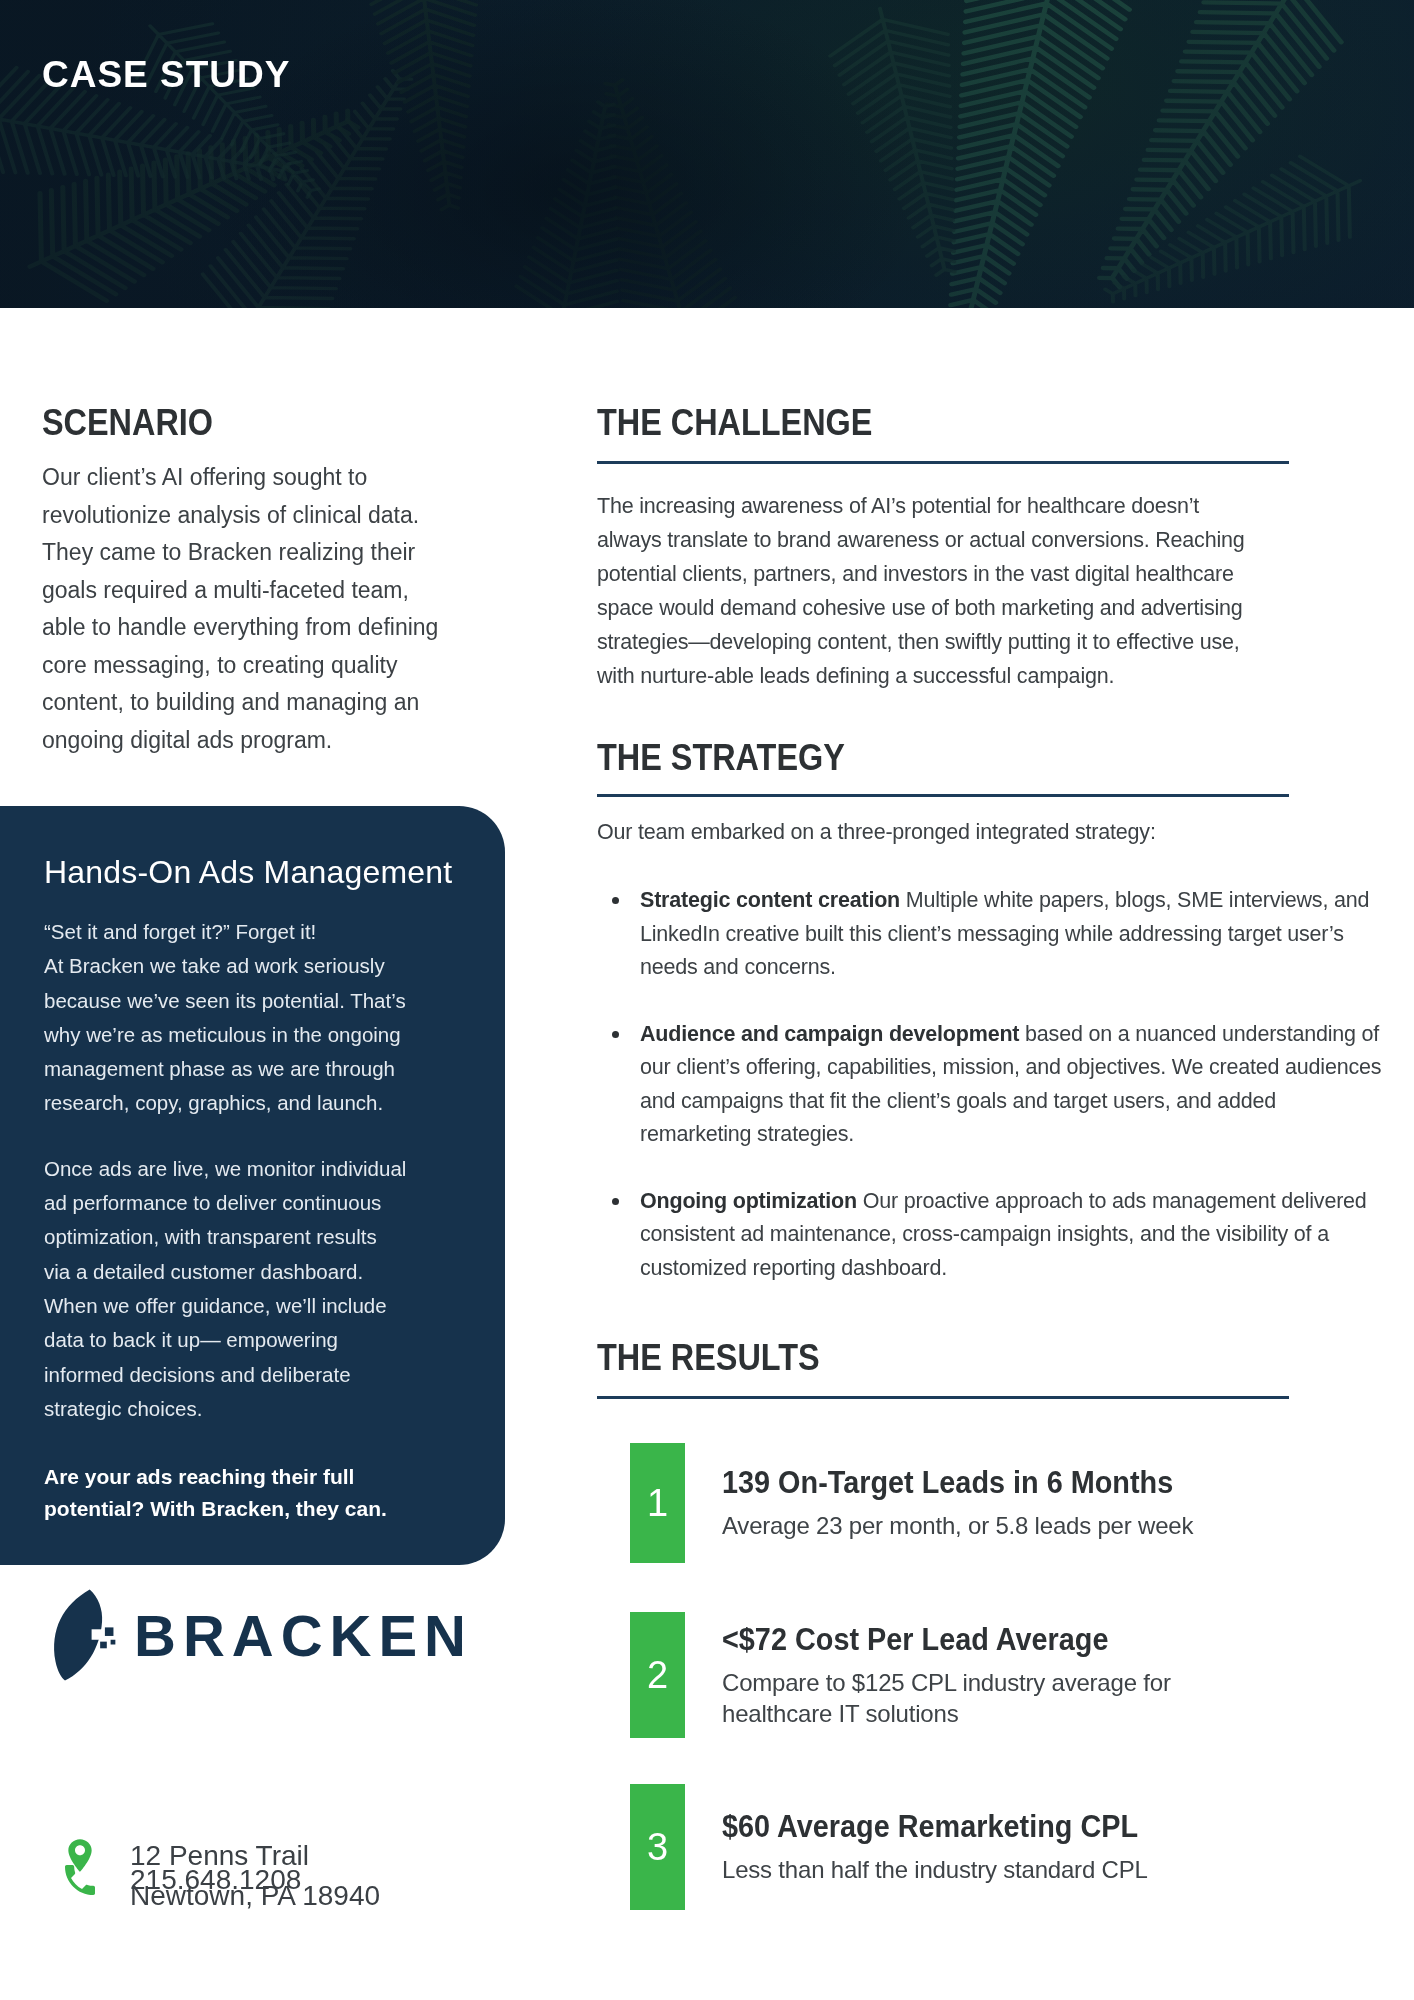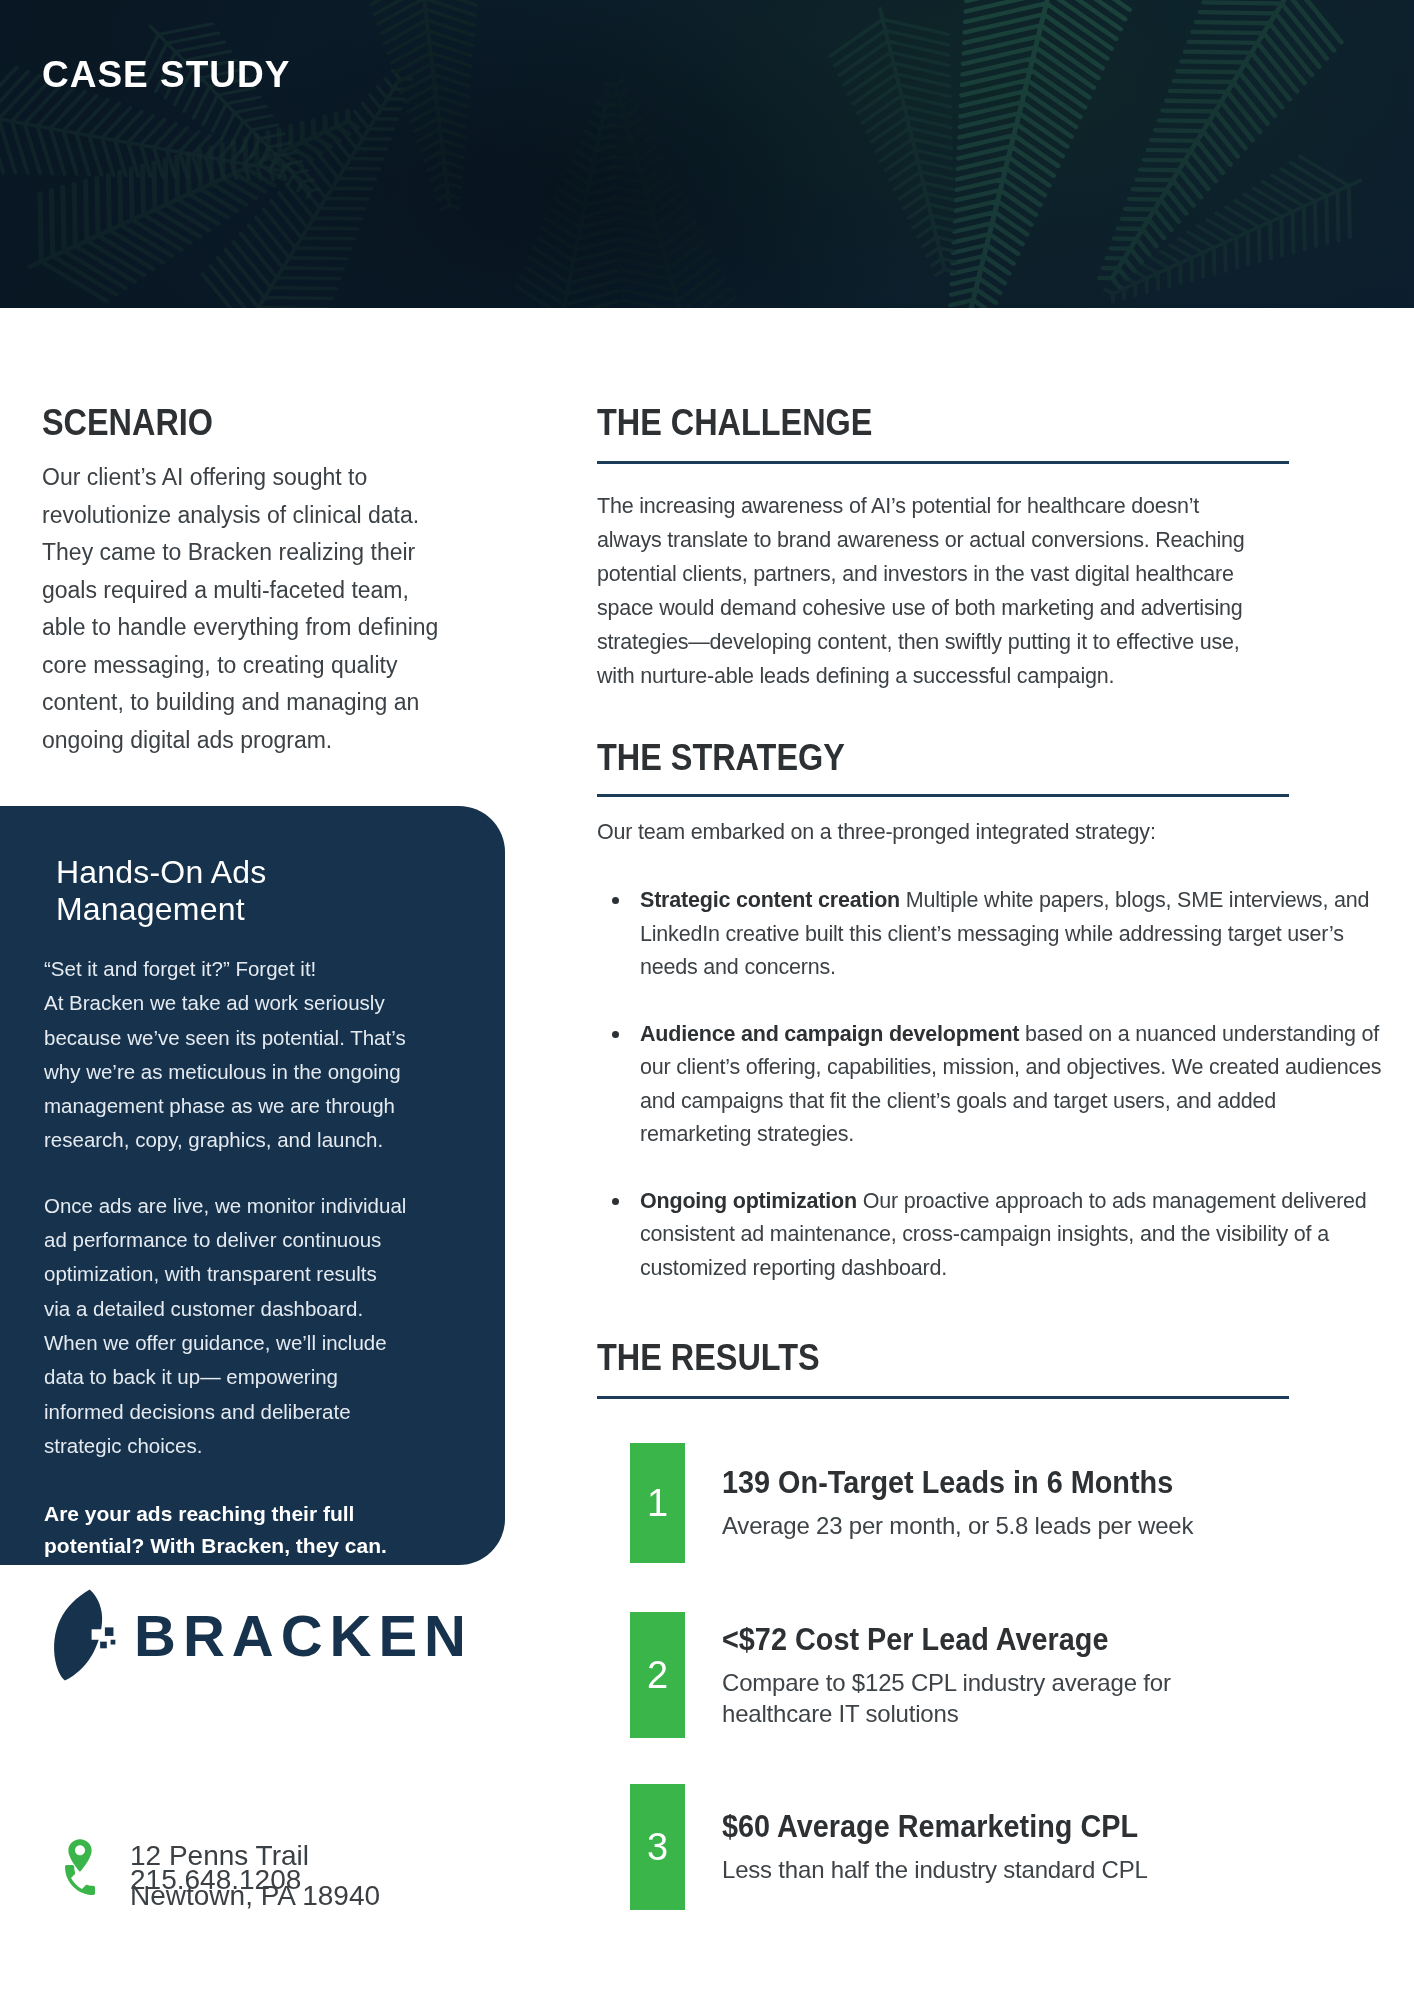--- a/index.html
+++ b/index.html
@@ -24,21 +24,21 @@
   .h2{position:absolute;margin:0;font-size:36px;font-weight:700;color:#2d3134;white-space:nowrap;}
   .h2 span{display:inline-block;transform:scaleX(.9);transform-origin:0 50%;letter-spacing:0;}
   .rule{position:absolute;width:692px;height:3px;background:#1d3c5a;}
 
   
   .scenario-body{position:absolute;left:42px;top:459px;width:466px;font-size:23px;line-height:37.5px;
       color:#3c4145;white-space:pre-line;}
 
   .ads-card{position:absolute;left:0;top:806px;width:505px;height:759px;box-sizing:border-box;
       background:#16324C;border-radius:0 46px 46px 0;padding:48px 44px 0 44px;color:#E9EEF3;}
-  .card-h{font-size:32px;font-weight:400;color:#ffffff;letter-spacing:.2px;margin-left:12px;}
+  .card-h{font-size:32px;font-weight:400;color:#ffffff;letter-spacing:.2px;}
   .card-p{margin-top:24px;font-size:20.5px;line-height:34.3px;white-space:pre-line;color:#E4EAF0;}
   .card-p + .card-p{margin-top:31px;}
   .card-cta{margin-top:35px;font-size:21px;line-height:32px;font-weight:700;color:#ffffff;white-space:pre-line;}
 
   .logo-row{position:absolute;left:46px;top:1586px;display:flex;align-items:center;}
   .leaf{width:76px;height:98px;flex:none;}
   .wordmark{margin-left:12px;font-size:58px;font-weight:700;letter-spacing:7px;color:#16324C;}
 
   .contact{position:absolute;left:60px;display:flex;align-items:flex-start;}
   .contact .cicon{width:40px;height:40px;flex:none;}

